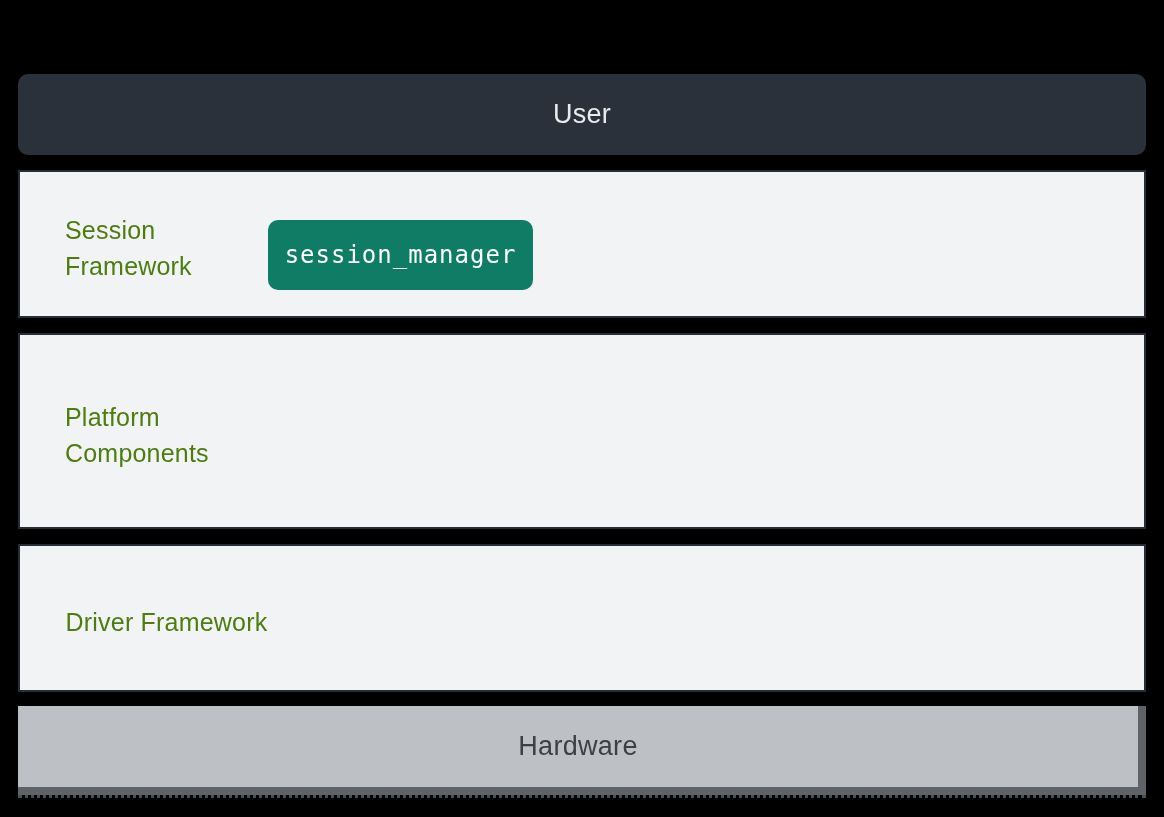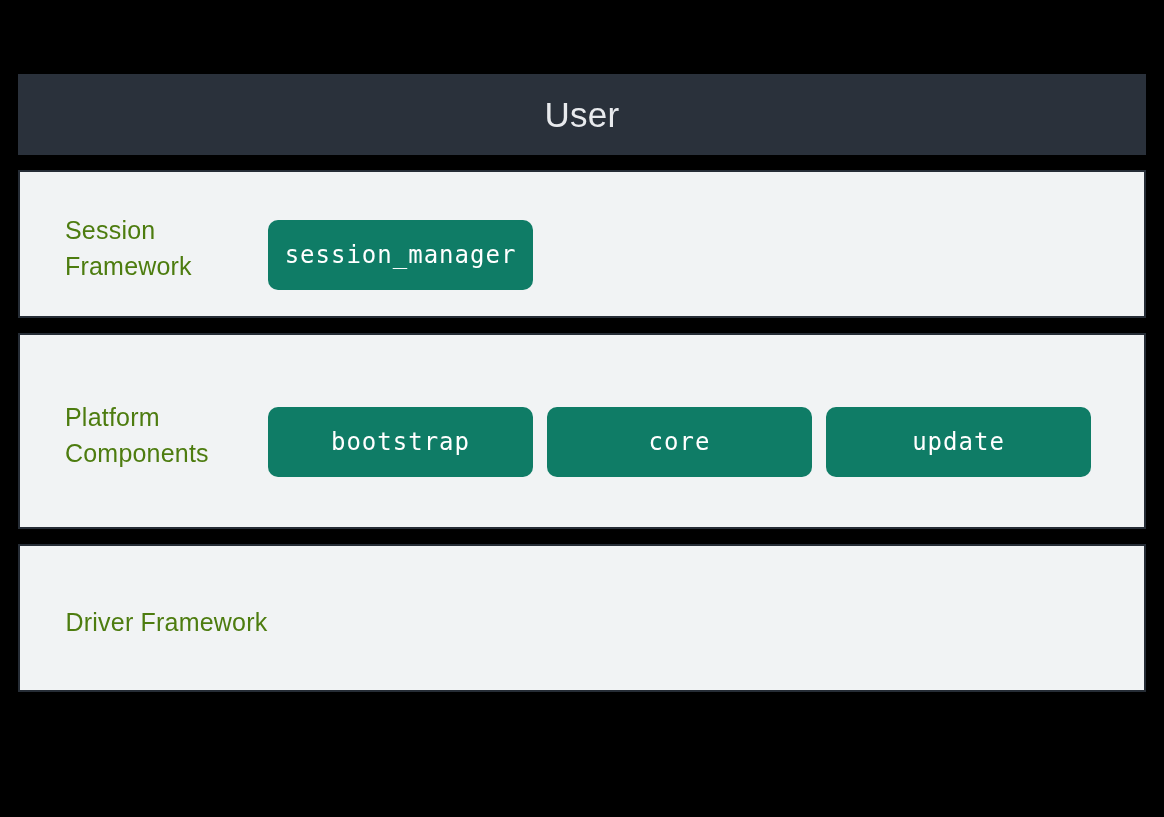--- a/index.html
+++ b/index.html
@@ -21,23 +21,24 @@
     top: 74px;
     width: 1128px;
   }
   .user-bar {
     height: 81px;
     background: #2a313b;
     color: #e8eaed;
     display: flex;
     align-items: center;
     justify-content: center;
-    font-size: 35px;
+    font-size: 27px;
     letter-spacing: 0.3px;
     margin-bottom: 15px;
+    border-radius: 10px;
   }
   .layer {
     background: #f1f3f4;
     border: 2px solid #262d36;
     box-sizing: border-box;
     display: flex;
     align-items: center;
     margin-bottom: 15px;
   }
   .layer.h148 { height: 148px; }
@@ -97,26 +98,24 @@
 
     <div class="layer h148">
       <div class="layer-label">Session Framework</div>
       <div class="components">
         <div class="component-box">session_manager</div>
       </div>
     </div>
 
     <div class="layer h154">
       <div class="layer-label">Platform Components</div>
-      <div class="components">
-        <div class="component-box">bootstrap</div>
-        <div class="component-box">core</div>
-        <div class="component-box">update</div>
-      </div>
     </div>
 
     <div class="layer h148" style="margin-bottom: 14px; text-align: center;">
       <div class="layer-label">Driver Framework</div>
     </div>
 
+    <div class="hardware-wrap">
+      <div class="hardware-bar">Hardware</div>
+    </div>
 
   </div>
 </div>
 
 </body></html>

